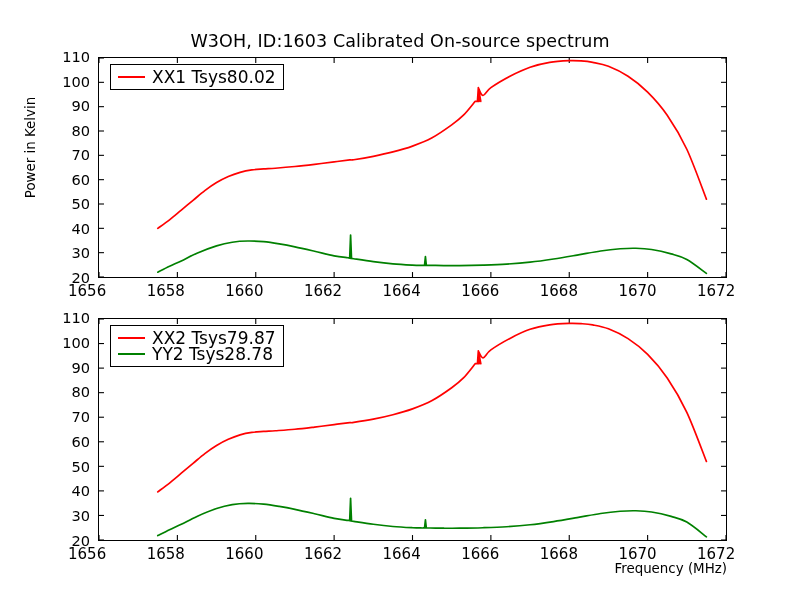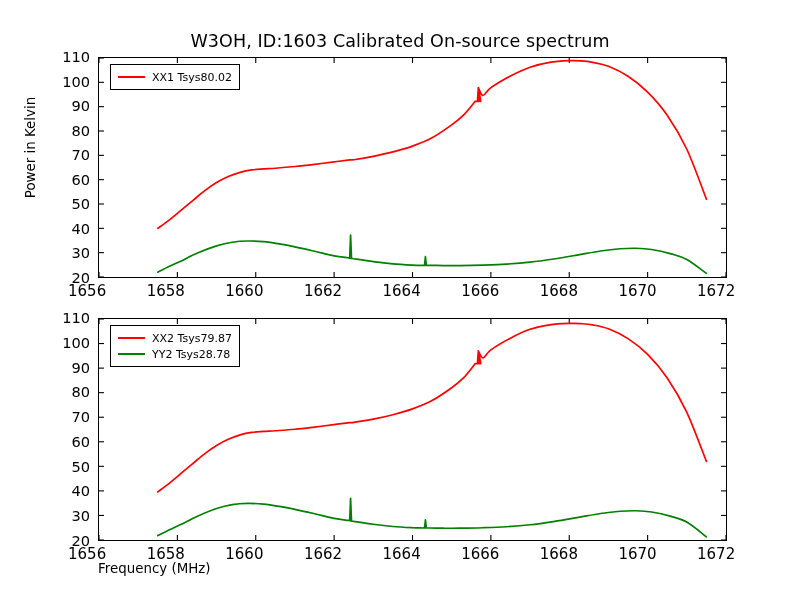--- a/index.html
+++ b/index.html
@@ -8,33 +8,33 @@
   #fig{position:relative;width:800px;height:436px;background:#ffffff;}
   .panel{position:absolute;background:#ffffff;box-sizing:border-box;
          border:1.1px solid #000000;}
   #panel-top{left:98px;top:57px;width:629px;height:221px;}
   #panel-bottom{left:98px;top:318px;width:629px;height:223px;}
   .plotsvg{position:absolute;left:0;top:0;width:100%;height:100%;display:block;}
   #title{position:absolute;left:0;top:31px;width:800px;text-align:center;
          font-size:17.5px;letter-spacing:.1px;}
   #ylabel{position:absolute;left:-60px;top:140px;width:180px;text-align:center;
           font-size:13.4px;transform:rotate(-90deg);transform-origin:50% 50%;}
-  #xlabel{position:absolute;left:98px;top:561px;width:629px;text-align:left;
+  #xlabel{position:absolute;left:98px;top:561px;width:629px;text-align:right;
           font-size:13.4px;}
   .ytick{position:absolute;width:46px;text-align:right;font-size:14.6px;
          line-height:14.6px;}
   .xtick{position:absolute;width:60px;text-align:left;font-size:15px;
          line-height:14.6px;}
   .legend{position:absolute;background:#ffffff;border:1.1px solid #000000;
           padding:4px 7px 4px 5px;box-sizing:border-box;}
   #legend-top{left:110px;top:64px;}
   #legend-bottom{left:110px;top:325px;}
   .lgrow{display:flex;align-items:center;height:16px;}
   .lgline{width:27px;height:0;border-top:2.2px solid #000;margin:0 7px 0 2px;}
-  .lgtext{font-size:11px;white-space:nowrap;}
+  .lgtext{font-size:17px;white-space:nowrap;}
 </style>
 </head>
 <body>
 
 <div id="fig">
 
   <div id="title">W3OH, ID:1603 Calibrated On-source spectrum</div>
   <div id="ylabel">Power in Kelvin</div>
   <div id="xlabel">Frequency (MHz)</div>
 

